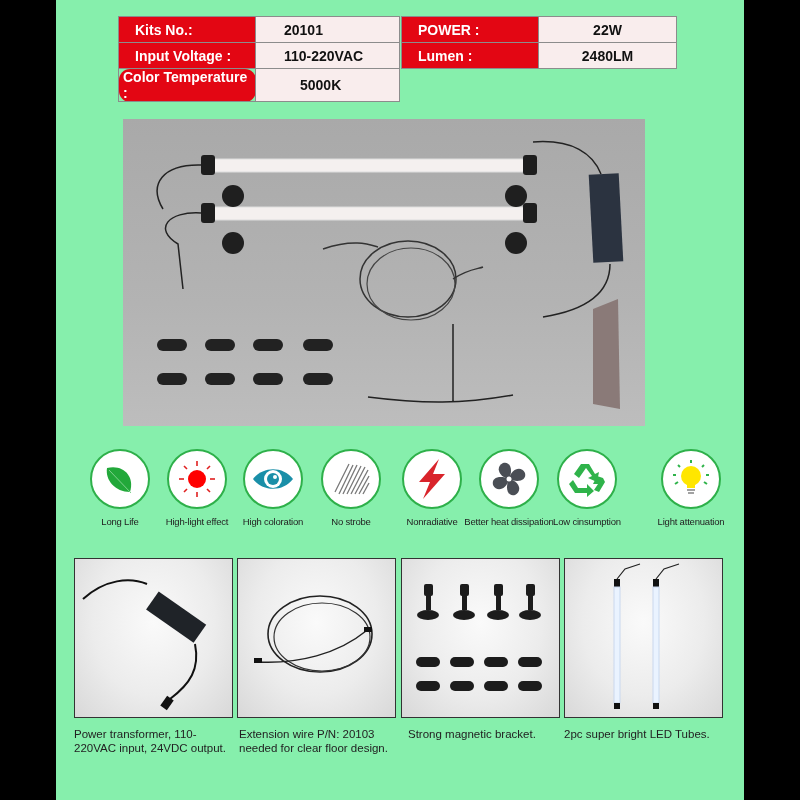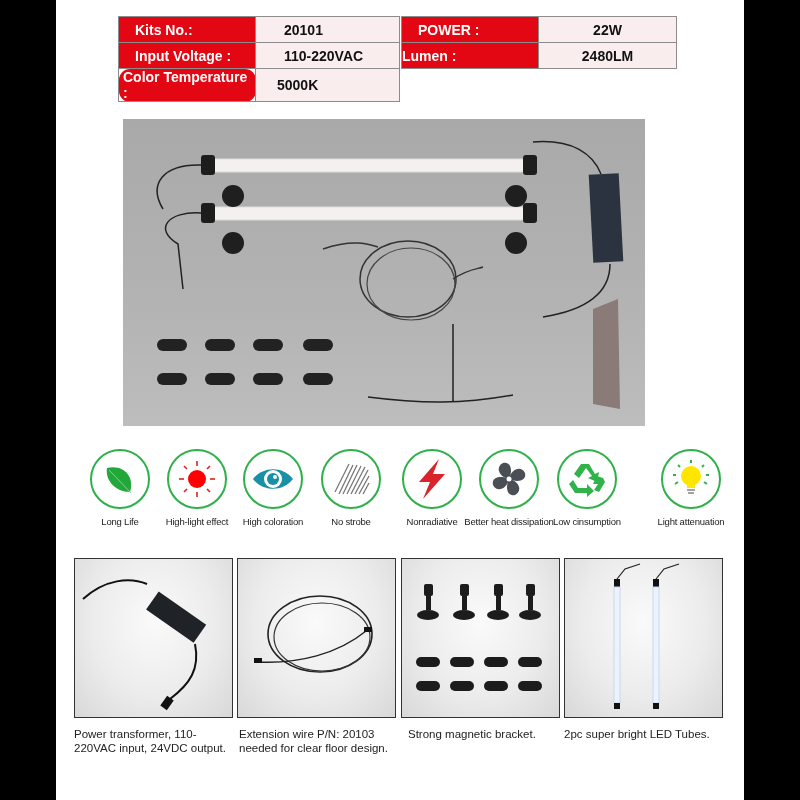--- a/index.html
+++ b/index.html
@@ -1,17 +1,17 @@
 <!DOCTYPE html>
 <html><head>
 <meta charset="utf-8">
 <style>
   html, body { margin:0; padding:0; }
   body { width:800px; height:800px; background:#000; position:relative; overflow:hidden; font-family:"Liberation Sans", sans-serif; }
-  .page { position:absolute; left:56px; top:0; width:688px; height:800px; background:#ffffff; }
+  .page { position:absolute; left:56px; top:0; width:688px; height:800px; background:#86efac; }
 
   
   .spec { position:absolute; border-collapse:collapse; }
   .spec td { border:1px solid #8c8c8c; height:25px; padding:0; font-weight:bold; font-size:14px; }
   .spec td.lbl { background:#e30613; color:#fff; }
   .spec td.val { background:#f9eded; color:#111; }
 
   
   .photo { position:absolute; left:67px; top:119px; width:522px; height:307px;
            background:linear-gradient(180deg,#a9a9a9 0%,#b3b3b3 60%,#bdbdbd 100%); }
@@ -36,33 +36,33 @@
         <tr>
       <td class="lbl" style="width:136px; padding-left:16px; width:120px;">Kits No.:</td>
       <td class="val" style="padding-left:28px;">20101</td>
     </tr>
     <tr>
       <td class="lbl" style="padding-left:16px;">Input Voltage :</td>
       <td class="val" style="padding-left:28px;">110-220VAC</td>
     </tr>
     <tr>
       <td class="lbl" style="padding-left:4px;border-radius:11px;">Color Temperature :</td>
-      <td class="val" style="padding-left:21px;">5000K</td>
+      <td class="val" style="padding-left:44px;">5000K</td>
     </tr>
   </tbody>
     </table>
 
   <table class="spec" style="left:345px; top:16px; width:276px;">
     <tbody>
         <tr>
       <td class="lbl" style="width:120px; padding-left:16px;">POWER :</td>
       <td class="val" style="text-align:center;">22W</td>
     </tr>
     <tr>
-      <td class="lbl" style="">Lumen :</td>
+      <td class="lbl" style="padding-left:16px;">Lumen :</td>
       <td class="val" style="text-align:center;">2480LM</td>
     </tr>
   </tbody>
     </table>
 
   <div class="photo" title="LED tube kit contents: 2 LED tubes with magnetic brackets, power transformer, extension wire, Y-splitter cable, clips and mounting plate">
     <svg width="522" height="307" viewBox="0 0 522 307">
 
       <rect x="85" y="40" width="320" height="13" rx="6" fill="#f4f0ef" stroke="#ddd"></rect>
       <rect x="85" y="88" width="320" height="13" rx="6" fill="#f4f0ef" stroke="#ddd"></rect>

